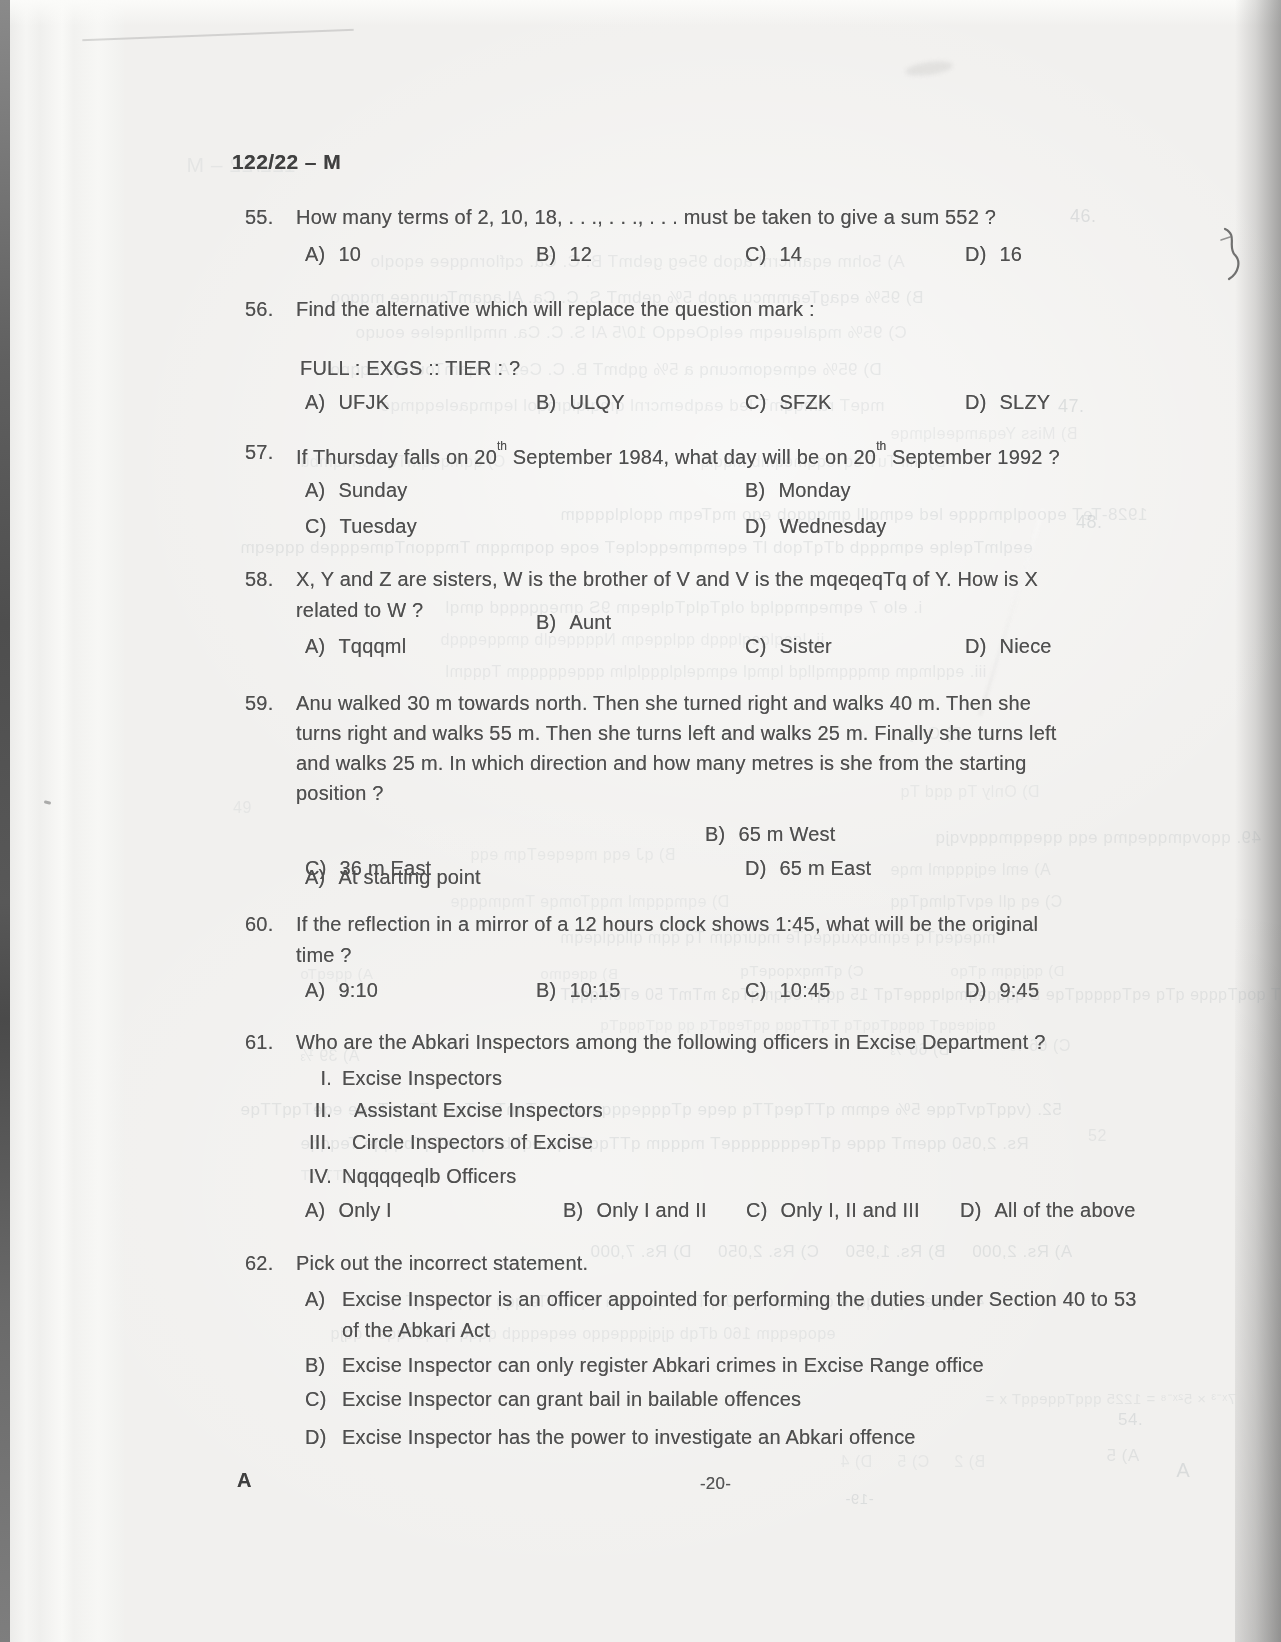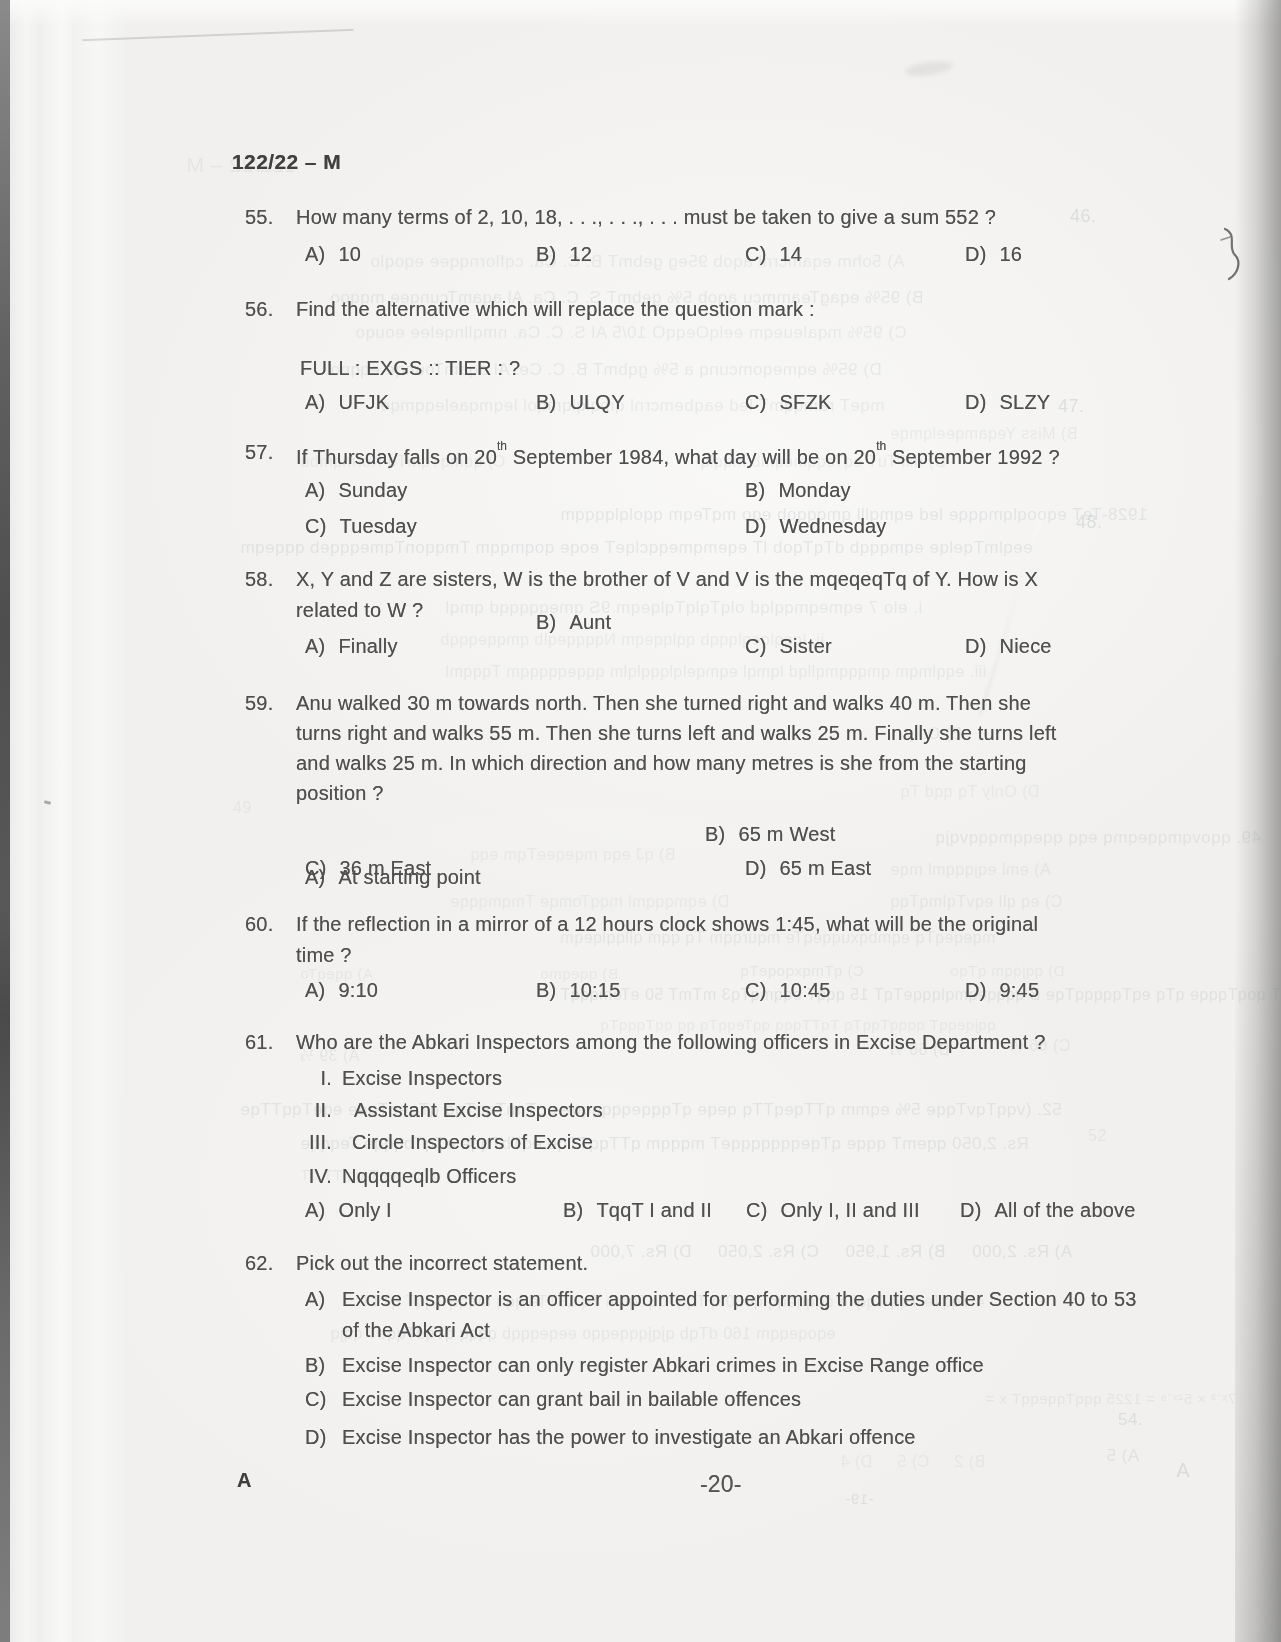--- a/index.html
+++ b/index.html
@@ -61,21 +61,21 @@
     position:absolute;white-space:pre;
     font-size:20px;line-height:28px;color:#4f4f4f;
     letter-spacing:0.2px;
     text-shadow:0 0 0.5px rgba(79,79,79,0.65);
   }
   .hdr{font-weight:bold;font-size:21px;color:#404040;letter-spacing:0.4px;}
   .roman{width:32px;display:inline-block;text-align:right;}
   .optlbl{margin-right:13px;}
   sup.th{font-size:12px;position:relative;top:-6px;letter-spacing:0;}
   .footA{font-weight:bold;font-size:20px;color:#3f3f3f;}
-  .footPg{font-size:23px;color:#555;}
+  .footPg{font-size:17px;color:#555;}
 
   .ghost{
     position:absolute;white-space:pre;
     color:#7d8a92;filter:blur(0.7px);
     letter-spacing:0.5px;line-height:1.2;
   }
 </style>
 </head>
 <body>
 
@@ -169,21 +169,21 @@
     <span class="ln" style="left:305px;top:476px"><span class="optlbl">A)</span><span>Sunday</span></span>
     <span class="ln" style="left:745px;top:476px"><span class="optlbl">B)</span><span>Monday</span></span>
     <span class="ln" style="left:305px;top:512px"><span class="optlbl">C)</span><span>Tuesday</span></span>
     <span class="ln" style="left:745px;top:512px"><span class="optlbl">D)</span><span>Wednesday</span></span>
   </div>
 
   <div>
     <span class="ln" style="left:245px;top:565px">58.</span>
     <span class="ln" style="left:296px;top:565px">X, Y and Z are sisters, W is the brother of V and V is the mqeqeqTq of Y. How is X</span>
     <span class="ln" style="left:296px;top:596px">related to W ?</span>
-    <span class="ln" style="left:305px;top:632px"><span class="optlbl">A)</span><span>Finally</span></span>
+    <span class="ln" style="left:305px;top:632px"><span class="optlbl">A)</span><span>Tqqqml</span></span>
     <span class="ln" style="left:536px;top:608px"><span class="optlbl">B)</span><span>Aunt</span></span>
     <span class="ln" style="left:745px;top:632px"><span class="optlbl">C)</span><span>Sister</span></span>
     <span class="ln" style="left:965px;top:632px"><span class="optlbl">D)</span><span>Niece</span></span>
   </div>
 
   <div>
     <span class="ln" style="left:245px;top:689px">59.</span>
     <span class="ln" style="left:296px;top:689px">Anu walked 30 m towards north. Then she turned right and walks 40 m. Then she</span>
     <span class="ln" style="left:296px;top:719px">turns right and walks 55 m. Then she turns left and walks 25 m. Finally she turns left</span>
     <span class="ln" style="left:296px;top:749px">and walks 25 m. In which direction and how many metres is she from the starting</span>
@@ -205,21 +205,21 @@
   </div>
 
   <div>
     <span class="ln" style="left:245px;top:1028px">61.</span>
     <span class="ln" style="left:296px;top:1028px">Who are the Abkari Inspectors among the following officers in Excise Department ?</span>
     <span class="ln" style="left:300px;top:1064px"><span class="roman">I.</span><span style="margin-left:10px">Excise Inspectors</span></span>
     <span class="ln" style="left:300px;top:1096px"><span class="roman">II.</span><span style="margin-left:22px">Assistant Excise Inspectors</span></span>
     <span class="ln" style="left:300px;top:1128px"><span class="roman">III.</span><span style="margin-left:20px">Circle Inspectors of Excise</span></span>
     <span class="ln" style="left:300px;top:1162px"><span class="roman">IV.</span><span style="margin-left:10px">Nqqqqeqlb Officers</span></span>
     <span class="ln" style="left:305px;top:1196px"><span class="optlbl">A)</span><span>Only I</span></span>
-    <span class="ln" style="left:563px;top:1196px"><span class="optlbl">B)</span><span>TqqT I and II</span></span>
+    <span class="ln" style="left:563px;top:1196px"><span class="optlbl">B)</span><span>Only I and II</span></span>
     <span class="ln" style="left:746px;top:1196px"><span class="optlbl">C)</span><span>Only I, II and III</span></span>
     <span class="ln" style="left:960px;top:1196px"><span class="optlbl">D)</span><span>All of the above</span></span>
   </div>
 
   <div>
     <span class="ln" style="left:245px;top:1249px">62.</span>
     <span class="ln" style="left:296px;top:1249px">Pick out the incorrect statement.</span>
     <span class="ln" style="left:305px;top:1285px">A)</span>
     <span class="ln" style="left:342px;top:1285px">Excise Inspector is an officer appointed for performing the duties under Section 40 to 53</span>
     <span class="ln" style="left:342px;top:1316px">of the Abkari Act</span>

